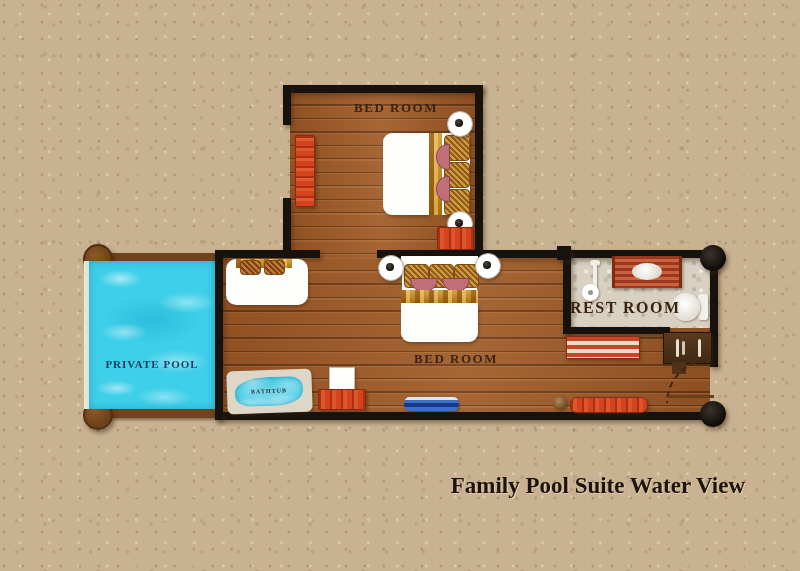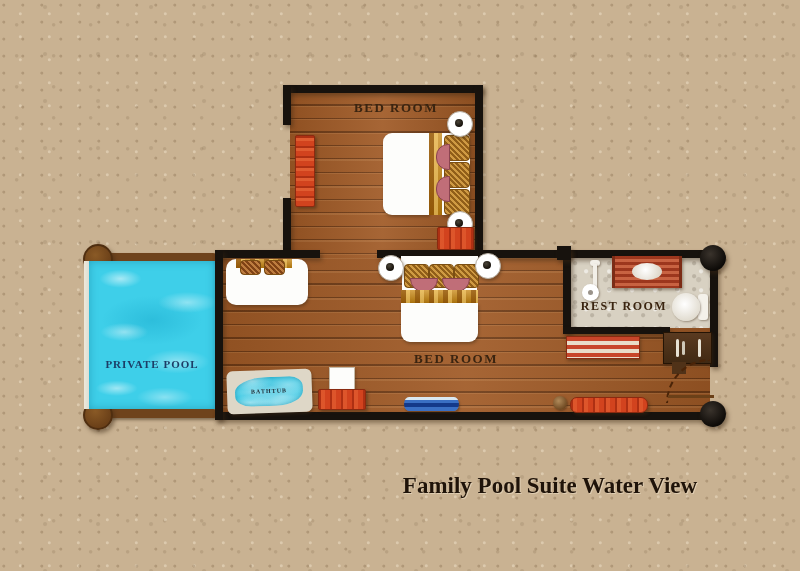--- a/index.html
+++ b/index.html
@@ -145,28 +145,28 @@
     <div class="abs" style="left:2px;top:24px;width:17px;height:17px;border-radius:50%;background:#fff;box-shadow:1px 1px 2px rgba(60,40,20,.4);"></div>
     <div class="abs" style="left:8px;top:30px;width:5px;height:5px;border-radius:50%;background:#9a938a;"></div>
   </div>
   <div class="abs" style="left:404px;top:13px;width:64px;height:32px;background-color:#b5472a;border-left:3px solid #7c2c16;border-right:3px solid #7c2c16;background-image:repeating-linear-gradient(180deg, rgba(120,30,10,.4) 0 3px, rgba(235,150,110,.35) 3px 6px);box-shadow:1px 2px 3px rgba(60,40,20,.45);">
     <div class="abs" style="left:17px;top:7px;width:30px;height:17px;border-radius:50%;background:radial-gradient(circle at 45% 40%, #ffffff, #ddd6c8 80%);"></div>
   </div>
   <div class="abs" style="left:464px;top:50px;width:36px;height:28px;">
     <div class="abs" style="left:26px;top:1px;width:10px;height:26px;background:#f4f1ea;border-radius:3px;box-shadow:1px 1px 2px rgba(60,40,20,.4);"></div>
     <div class="abs" style="left:0;top:0;width:28px;height:28px;border-radius:50%;background:radial-gradient(circle at 45% 40%, #ffffff, #dcd6c8 85%);box-shadow:1px 1px 2px rgba(60,40,20,.4);"></div>
   </div>
-  <div class="room-label" style="left:362px;top:56px;width:108px;font-size:12px;font-family:Liberation Serif, serif;">REST ROOM</div>
+  <div class="room-label" style="left:362px;top:56px;width:108px;font-size:16px;font-family:Liberation Serif, serif;">REST ROOM</div>
 
   <div class="abs" style="left:358px;top:93px;width:72px;height:21px;background:repeating-linear-gradient(180deg,#c8452a 0 4px,#e9dcc9 4px 8px);border:1px solid #8a2a10;box-shadow:1px 2px 3px rgba(60,40,20,.45);"></div>
   <div class="abs" style="left:455px;top:89px;width:47px;height:30px;background:linear-gradient(180deg,#5a3a20,#402913);border:1px solid #241405;box-shadow:1px 2px 3px rgba(60,40,20,.5);">
     <div class="abs" style="left:12px;top:6px;width:3px;height:18px;background:#e8e2d4;border-radius:2px;"></div>
     <div class="abs" style="left:18px;top:8px;width:3px;height:14px;background:#cfc8b8;border-radius:2px;"></div>
     <div class="abs" style="left:34px;top:6px;width:3px;height:18px;background:#e8e2d4;border-radius:2px;"></div>
     <div class="abs" style="left:8px;top:29px;width:14px;height:12px;background:#503218;"></div>
   </div>
   <div class="abs" style="left:458px;top:116px;width:42px;height:42px;border-top:2px dashed #4a2408;border-left:2px dashed #4a2408;border-radius:100% 0 0 0;"></div>
   <div class="abs" style="left:460px;top:152px;width:46px;height:3px;background:#6b4018;"></div>
   <div class="redbench" style="left:362px;top:154px;width:76px;height:14px;border-radius:7px;"></div>
   <div class="abs" style="left:345px;top:153px;width:14px;height:14px;border-radius:50%;background:radial-gradient(circle at 40% 35%, #b08a5a, #6b451e 75%);box-shadow:1px 1px 2px rgba(60,40,20,.5);"></div>
 </div>
 
-<div class="title" style="left:355px;top:473px;width:390px;font-size:23px;text-align:center;">Family Pool Suite Water View</div>
+<div class="title" style="left:355px;top:473px;width:390px;font-size:23px;text-align:right;">Family Pool Suite Water View</div>
 
 </body></html>

